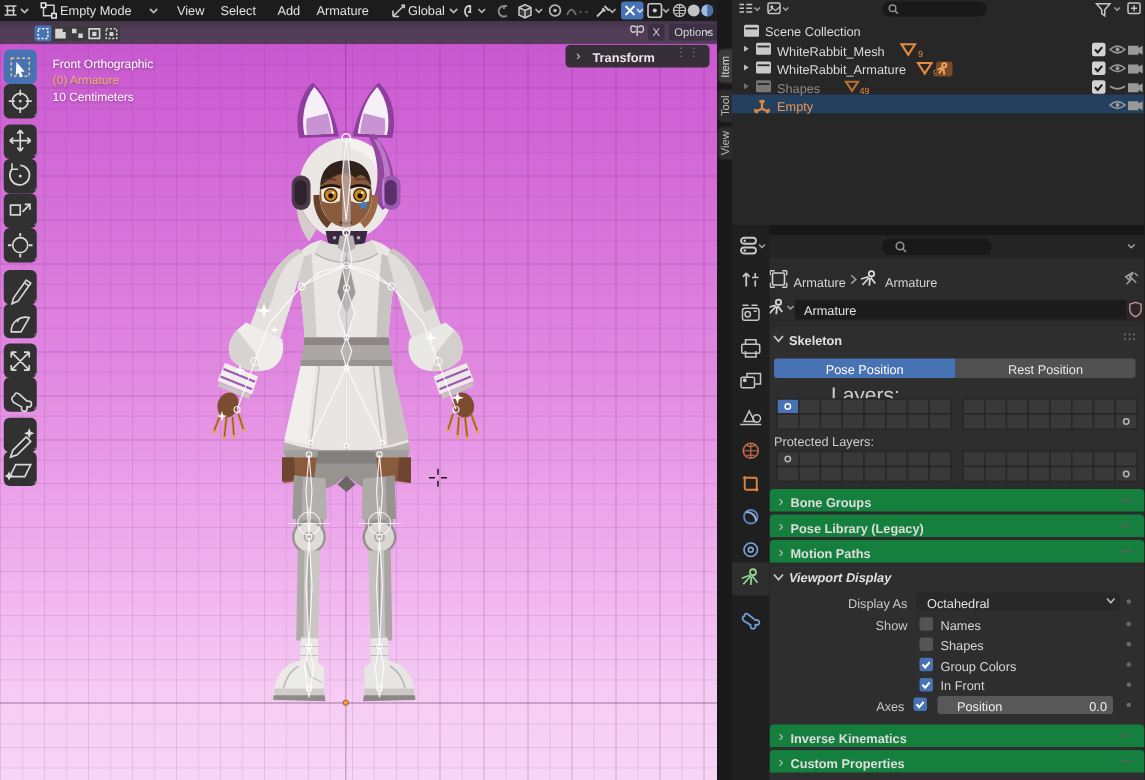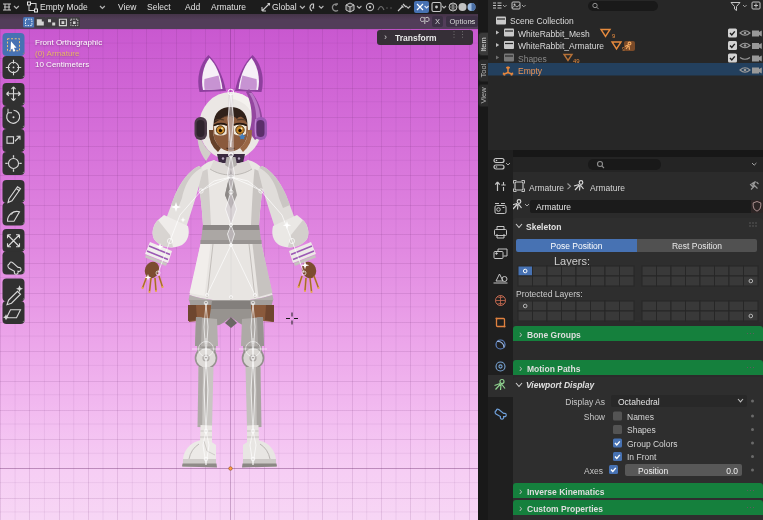--- a/index.html
+++ b/index.html
@@ -544,24 +544,25 @@
     <div class="abs" style="left:42px;top:50px;width:221px;height:13px;background:#1b1b1b;border-radius:2px 0 0 2px;"></div>
     <div class="abs" style="left:263px;top:50px;width:12px;height:13px;background:#2d2525;border-radius:0 2px 2px 0;"></div>
     <div class="abs" style="left:48px;top:52px;font-size:8.5px;color:#e3e3e3;">Armature</div>
 
     <div class="abs" style="left:25px;top:68px;width:250px;height:104px;background:#2e2e2e;border-radius:3px;"></div>
     <div class="abs" style="left:38px;top:71.5px;font-size:8.5px;color:#e0e0e0;font-weight:bold;text-align:center;">Skeleton</div>
     <div class="abs" style="left:28px;top:89px;width:121px;height:12.5px;background:#4772b3;border-radius:2px 0 0 2px;"></div>
     <div class="abs" style="left:149px;top:89px;width:120px;height:12.5px;background:#515151;border-radius:0 2px 2px 0;"></div>
     <div class="abs" style="left:28px;top:90.5px;width:121px;font-size:8.5px;color:#fff;text-align:center;">Pose Position</div>
     <div class="abs" style="left:149px;top:90.5px;width:120px;font-size:8.5px;color:#e8e8e8;text-align:center;">Rest Position</div>
-    <div class="abs" style="left:28px;top:104.5px;font-size:11px;color:#cdcdcd;padding-left:38px;">Layers:</div>
+    <div class="abs" style="left:28px;top:104.5px;font-size:14px;color:#cdcdcd;padding-left:38px;">Layers:</div>
     <div class="abs" style="left:28px;top:139px;font-size:8.5px;color:#cdcdcd;">Protected Layers:</div>
 
     <div class="abs phead" style="top:176px;">Bone Groups</div>
+    <div class="abs phead" style="top:193px;">Pose Library (Legacy)</div>
     <div class="abs phead" style="top:210px;">Motion Paths</div>
     <div class="abs" style="left:25px;top:227px;width:250px;height:150px;background:#2e2e2e;border-radius:3px;"></div>
     <div class="abs" style="left:38px;top:230px;font-size:8.5px;color:#e0e0e0;font-weight:bold;font-style:italic;">Viewport Display</div>
 
     <div class="abs lbl" style="left:0;top:247px;width:117px;">Display As</div>
     <div class="abs" style="left:123px;top:245px;width:136px;height:12px;background:#282828;border-radius:2px;"></div>
     <div class="abs" style="left:130px;top:246.5px;font-size:8.5px;color:#e3e3e3;">Octahedral</div>
 
     <div class="abs lbl" style="left:0;top:261.5px;width:117px;">Show</div>
     <div class="abs clbl" style="left:139px;top:261.5px;">Names</div>

